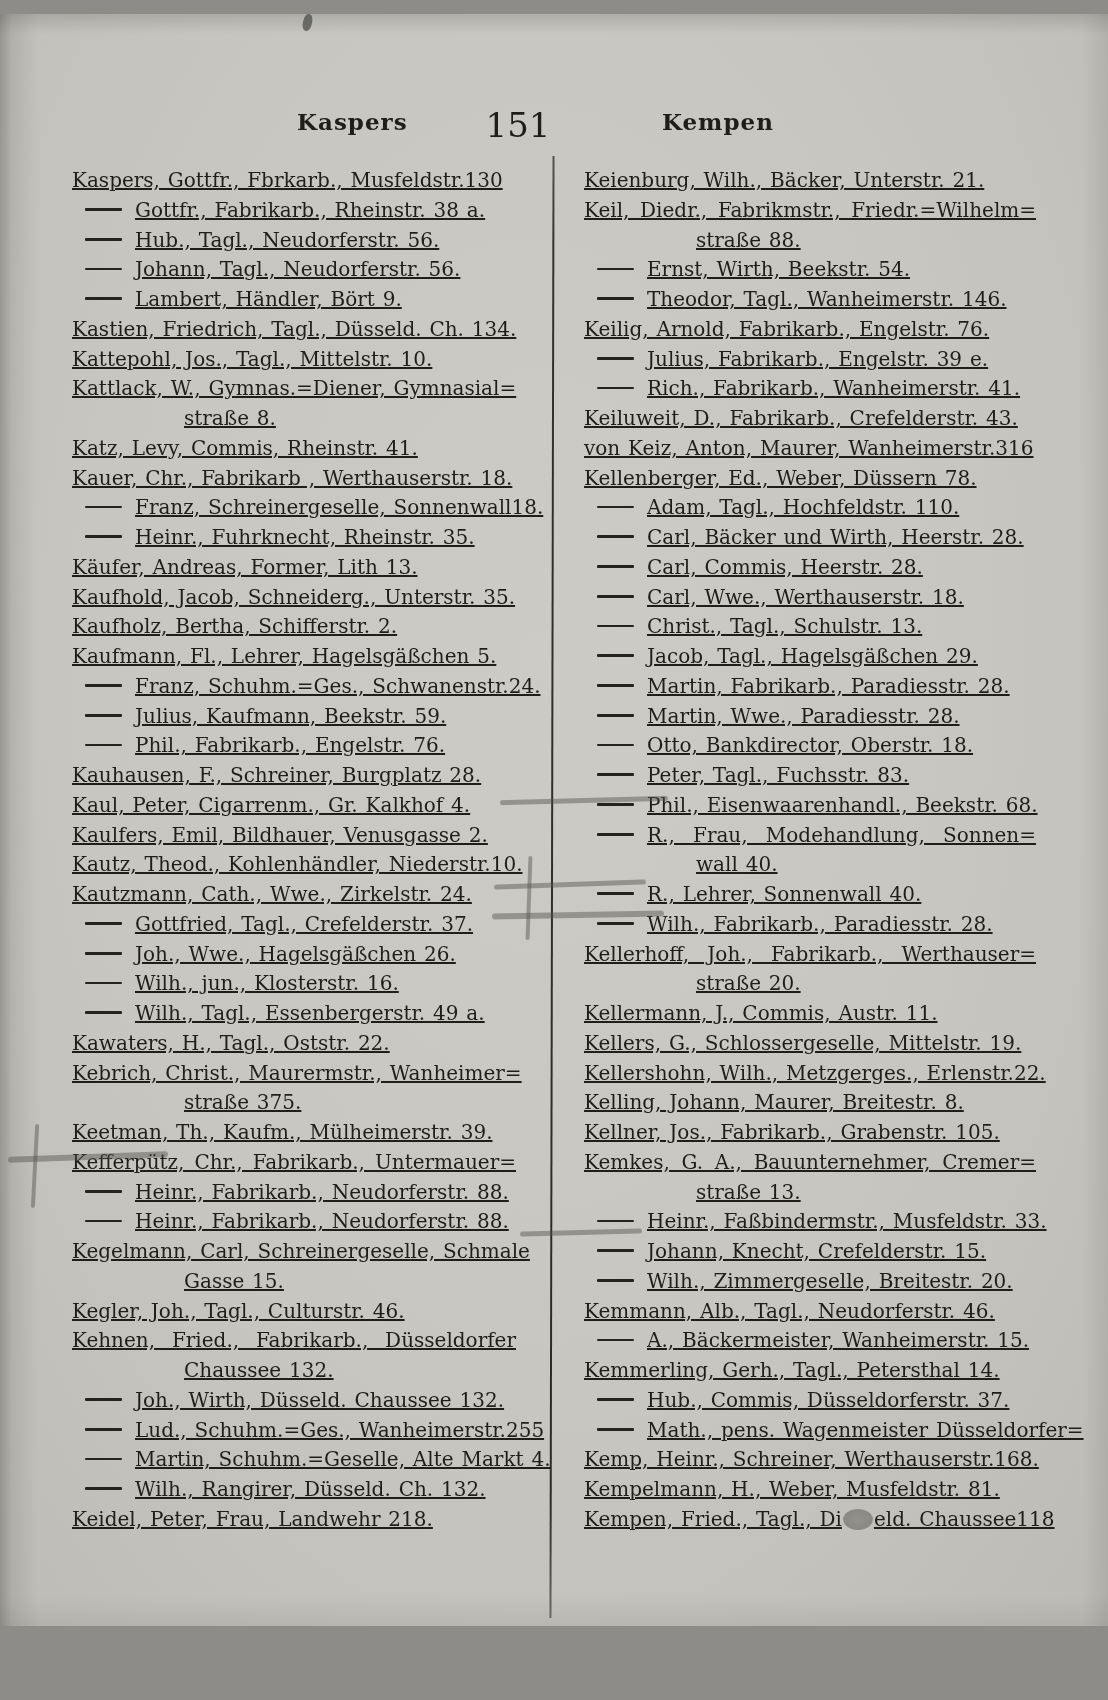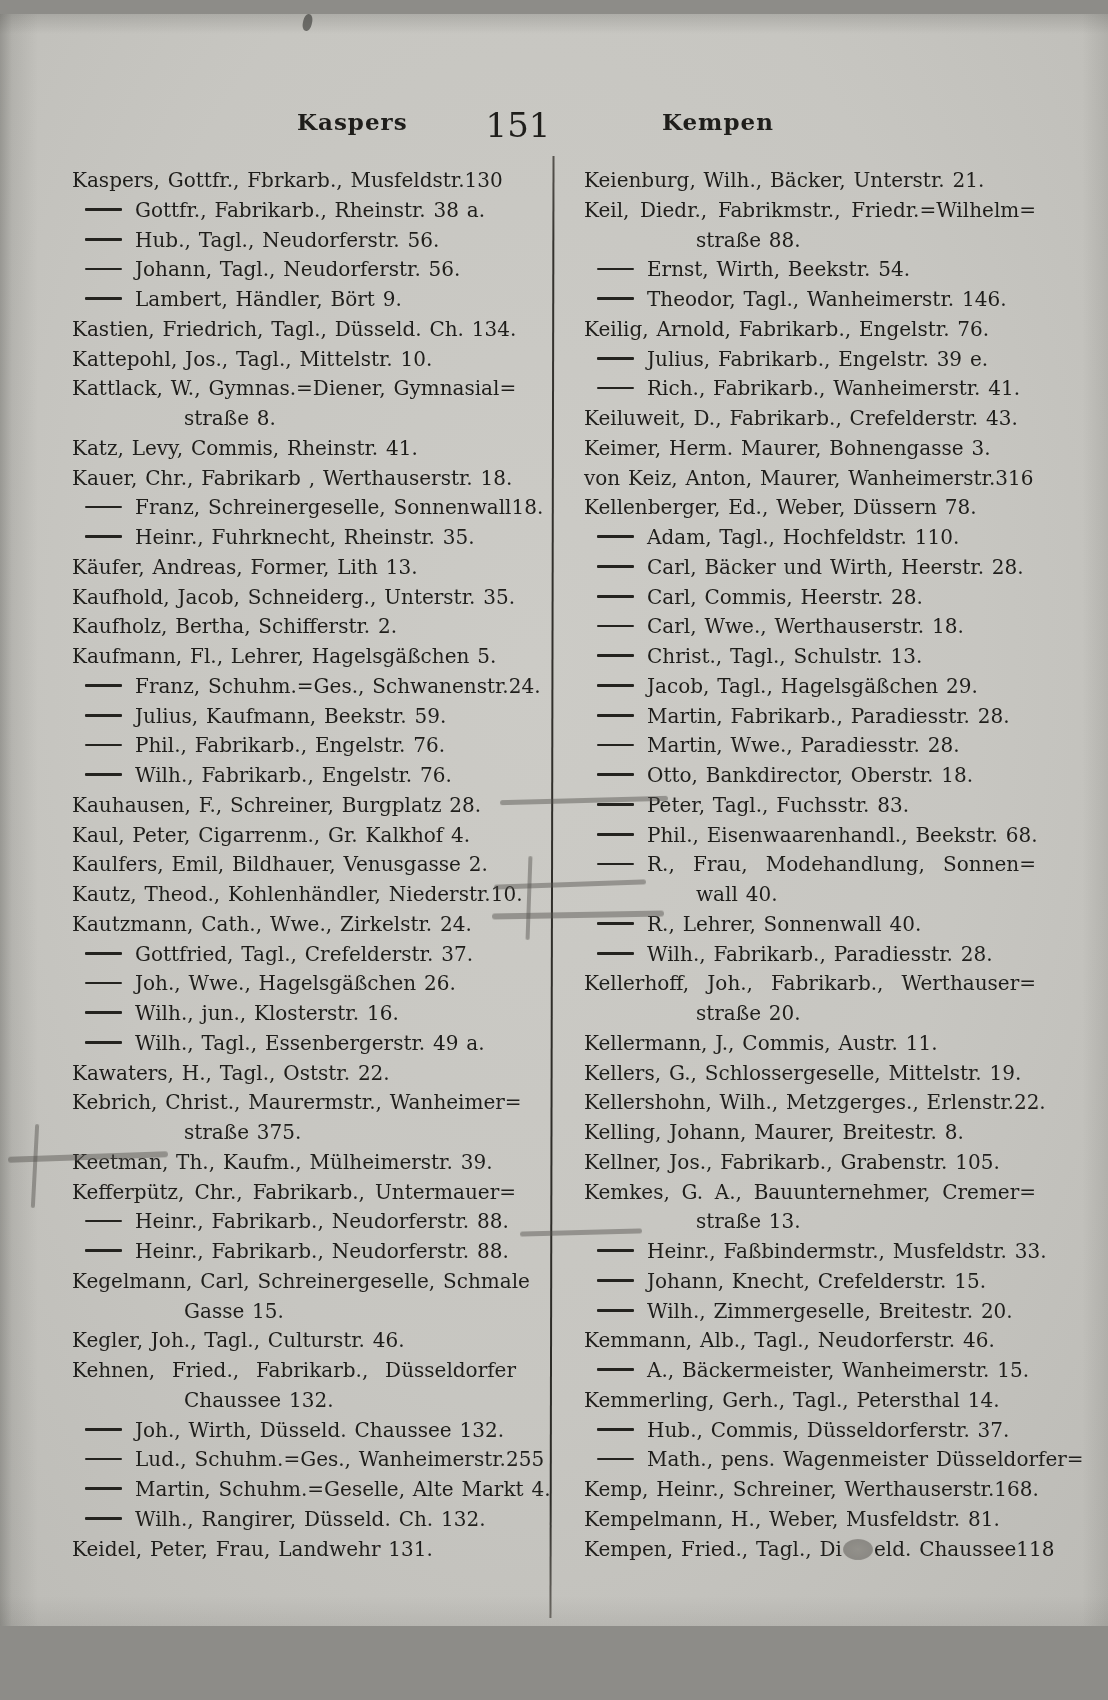--- a/index.html
+++ b/index.html
@@ -19,21 +19,21 @@
   }
   .running-header{position:absolute;top:94px;left:0;width:100%;height:34px;font-size:23px;}
   .rh-left{position:absolute;left:297px;top:0;font-weight:600;letter-spacing:1px;}
   .rh-center{position:absolute;left:478px;top:-3px;width:80px;text-align:center;font-size:34px;}
   .rh-right{position:absolute;left:662px;top:0;font-weight:600;letter-spacing:1px;}
   .divider{
     position:absolute;left:551px;top:142px;width:2px;height:1462px;
     background:linear-gradient(180deg,#57544f,#34322e 6%,#2c2b27 92%,#6b6862);
     transform:rotate(0.12deg);
   }
-  .col{position:absolute;top:152px;font-size:20px;line-height:29.75px;word-spacing:1.5px;}
+  .col{position:absolute;top:152px;font-size:20px;line-height:29.75px;word-spacing:1.5px;text-decoration:underline;}
   .col-left{left:72px;width:444px;}
   .col-right{left:584px;width:452px;}
   .line{white-space:nowrap;}
   .line.cont{padding-left:112px;}
   .line.fill{text-align:justify;text-align-last:justify;}
   .dash-box{display:inline-block;width:63px;}
   .dash-box::after{
     content:"";display:inline-block;width:37px;height:2.6px;
     background:#24231f;margin-left:13px;vertical-align:6px;border-radius:1px;
   }
@@ -123,23 +123,20 @@
       <div class="entry">
         <div class="line"><span class="dash-box"></span>Franz, Schuhm.=Ges., Schwanenstr.24.</div>
       </div>
       <div class="entry">
         <div class="line"><span class="dash-box"></span>Julius, Kaufmann, Beekstr. 59.</div>
       </div>
       <div class="entry">
         <div class="line"><span class="dash-box"></span>Phil., Fabrikarb., Engelstr. 76.</div>
       </div>
       <div class="entry">
-        <div class="line"><span class="dash-box"></span>Wilh., Fabrikarb., Engelstr. 76.</div>
-      </div>
-      <div class="entry">
         <div class="line">Kauhausen, F., Schreiner, Burgplatz 28.</div>
       </div>
       <div class="entry">
         <div class="line">Kaul, Peter, Cigarrenm., Gr. Kalkhof 4.</div>
       </div>
       <div class="entry">
         <div class="line">Kaulfers, Emil, Bildhauer, Venusgasse 2.</div>
       </div>
       <div class="entry">
         <div class="line">Kautz, Theod., Kohlenhändler, Niederstr.10.</div>
@@ -195,21 +192,21 @@
       <div class="entry">
         <div class="line"><span class="dash-box"></span>Lud., Schuhm.=Ges., Wanheimerstr.255</div>
       </div>
       <div class="entry">
         <div class="line"><span class="dash-box"></span>Martin, Schuhm.=Geselle, Alte Markt 4.</div>
       </div>
       <div class="entry">
         <div class="line"><span class="dash-box"></span>Wilh., Rangirer, Düsseld. Ch. 132.</div>
       </div>
       <div class="entry">
-        <div class="line">Keidel, Peter, Frau, Landwehr 131.</div>
+        <div class="line">Keidel, Peter, Frau, Landwehr 218.</div>
       </div>
     </div>
   <div class="col col-right" id="col-right">
       <div class="entry">
         <div class="line">Keienburg, Wilh., Bäcker, Unterstr. 21.</div>
       </div>
       <div class="entry">
         <div class="line fill">Keil, Diedr., Fabrikmstr., Friedr.=Wilhelm=</div>
         <div class="line cont">straße 88.</div>
       </div>
@@ -223,23 +220,20 @@
         <div class="line">Keilig, Arnold, Fabrikarb., Engelstr. 76.</div>
       </div>
       <div class="entry">
         <div class="line"><span class="dash-box"></span>Julius, Fabrikarb., Engelstr. 39 e.</div>
       </div>
       <div class="entry">
         <div class="line"><span class="dash-box"></span>Rich., Fabrikarb., Wanheimerstr. 41.</div>
       </div>
       <div class="entry">
         <div class="line">Keiluweit, D., Fabrikarb., Crefelderstr. 43.</div>
-      </div>
-      <div class="entry">
-        <div class="line">Keimer, Herm. Maurer, Bohnengasse 3.</div>
       </div>
       <div class="entry">
         <div class="line">von Keiz, Anton, Maurer, Wanheimerstr.316</div>
       </div>
       <div class="entry">
         <div class="line">Kellenberger, Ed., Weber, Düssern 78.</div>
       </div>
       <div class="entry">
         <div class="line"><span class="dash-box"></span>Adam, Tagl., Hochfeldstr. 110.</div>
       </div>

